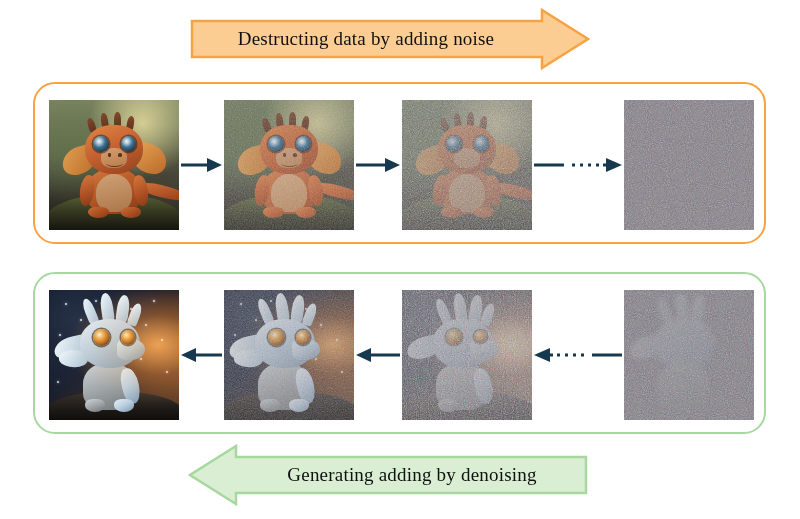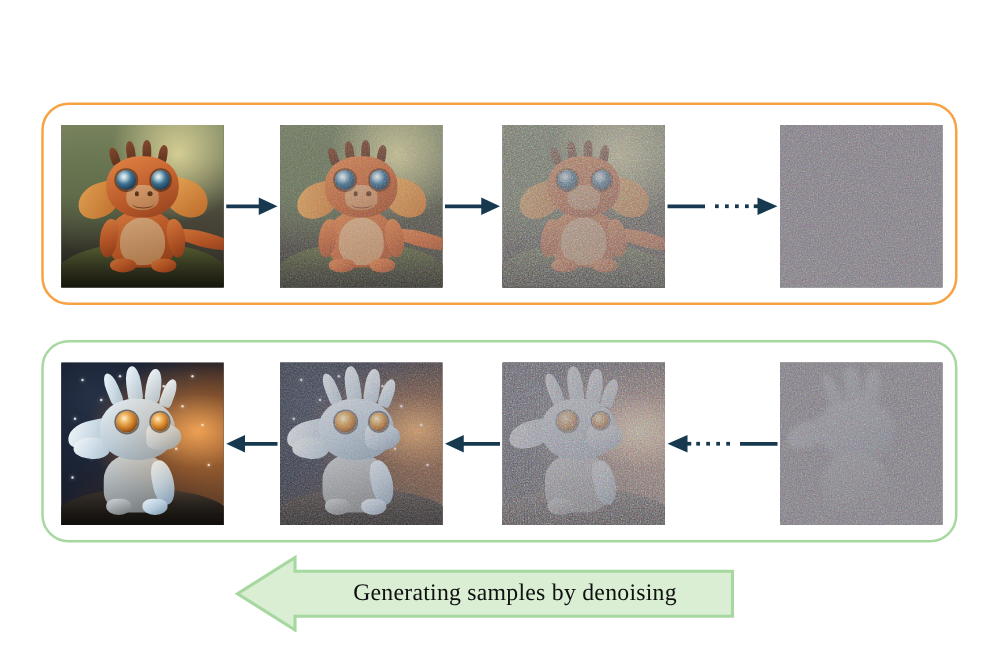--- a/index.html
+++ b/index.html
@@ -178,20 +178,26 @@
     position: absolute;
     inset: 0;
     background: #7c7680;
   }
 </style>
 </head>
 <body>
 
 <div class="stage">
 
+  <div class="banner" id="banner-top">
+    <svg width="400" height="62" viewBox="0 0 400 62" aria-hidden="true">
+      <polygon points="2,13 352,13 352,2 398,31 352,60 352,49 2,49" fill="#fbcd92" stroke="#f7a343" stroke-width="2.5" stroke-linejoin="miter"></polygon>
+    </svg>
+    <div class="banner-label">Destructing data by adding noise</div>
+  </div>
 
   <div class="row" id="row-forward">
 
     <div class="frame col0">
       <div class="frame-inner">
         <div class="scene bg-forest"></div>
         <div class="dragon">
 
           <div class="d-part o-skin" style="left:70%;top:66%;width:38%;height:9%;border-radius:50% 60% 60% 50%;transform:rotate(14deg);"></div>
 
@@ -517,16 +523,16 @@
         <div class="veil" style="background:rgba(128,122,132,0.26);"></div>
       </div>
     </div>
 
   </div>
 
   <div class="banner" id="banner-bottom">
     <svg width="400" height="62" viewBox="0 0 400 62" aria-hidden="true">
       <polygon points="398,13 48,13 48,2 2,31 48,60 48,49 398,49" fill="#d9eed3" stroke="#a6d8a0" stroke-width="2.5" stroke-linejoin="miter"></polygon>
     </svg>
-    <div class="banner-label">Generating samples by denoising</div>
+    <div class="banner-label">Generating adding by denoising</div>
   </div>
 
 </div>
 
 </body></html>

